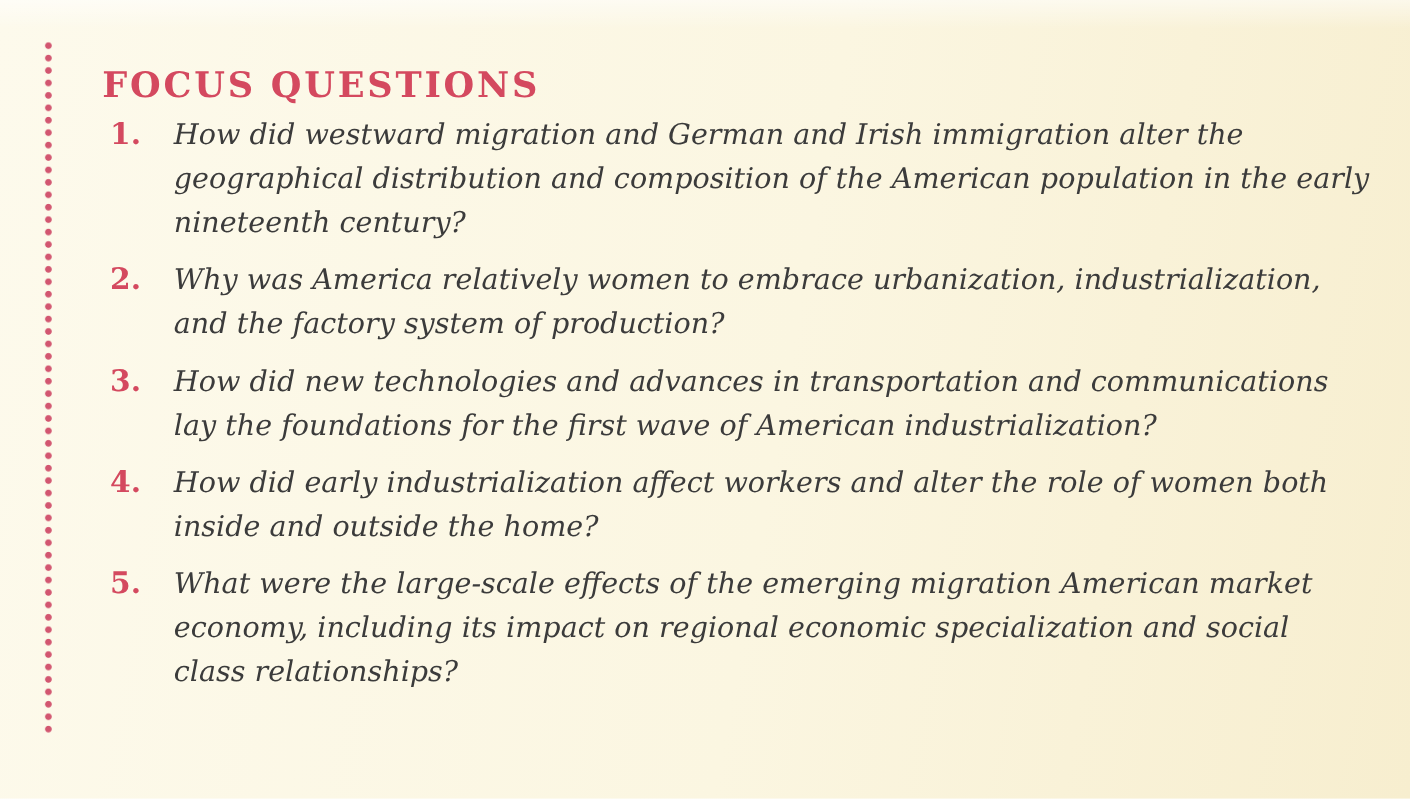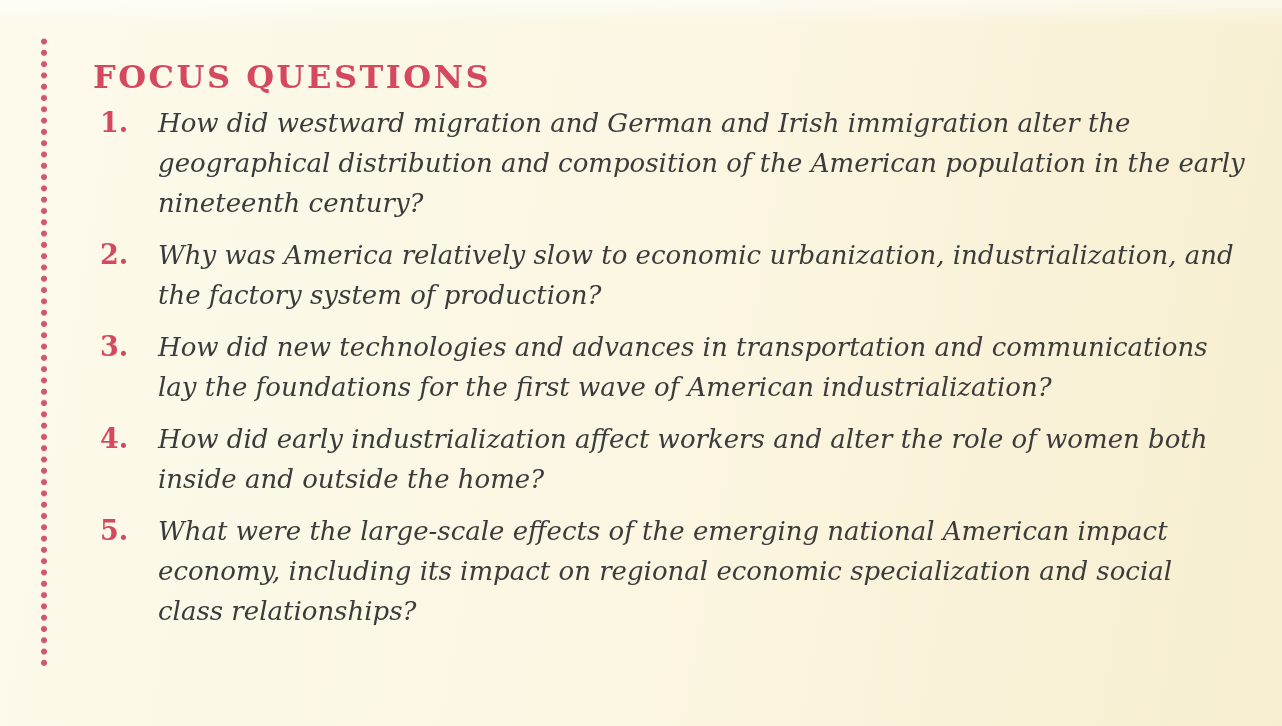--- a/index.html
+++ b/index.html
@@ -90,33 +90,33 @@
 
   <ol class="questions">
 
     <li class="question">
       <span class="q-num">1.</span>
       <span class="q-text">How did westward migration and German and Irish immigration alter the geographical distribution and composition of the American population in the early nineteenth century?</span>
     </li>
 
     <li class="question">
       <span class="q-num">2.</span>
-      <span class="q-text">Why was America relatively slow to economic urbanization, industrialization, and the factory system of production?</span>
+      <span class="q-text">Why was America relatively women to embrace urbanization, industrialization, and the factory system of production?</span>
     </li>
 
     <li class="question">
       <span class="q-num">3.</span>
       <span class="q-text">How did new technologies and advances in transportation and communications lay the foundations for the first wave of American industrialization?</span>
     </li>
 
     <li class="question">
       <span class="q-num">4.</span>
       <span class="q-text">How did early industrialization affect workers and alter the role of women both inside and outside the home?</span>
     </li>
 
     <li class="question">
       <span class="q-num">5.</span>
-      <span class="q-text">What were the large-scale effects of the emerging national American impact economy, including its impact on regional economic specialization and social class relationships?</span>
+      <span class="q-text">What were the large-scale effects of the emerging migration American market economy, including its impact on regional economic specialization and social class relationships?</span>
     </li>
 
   </ol>
 
 </div>
 
 </body></html>

